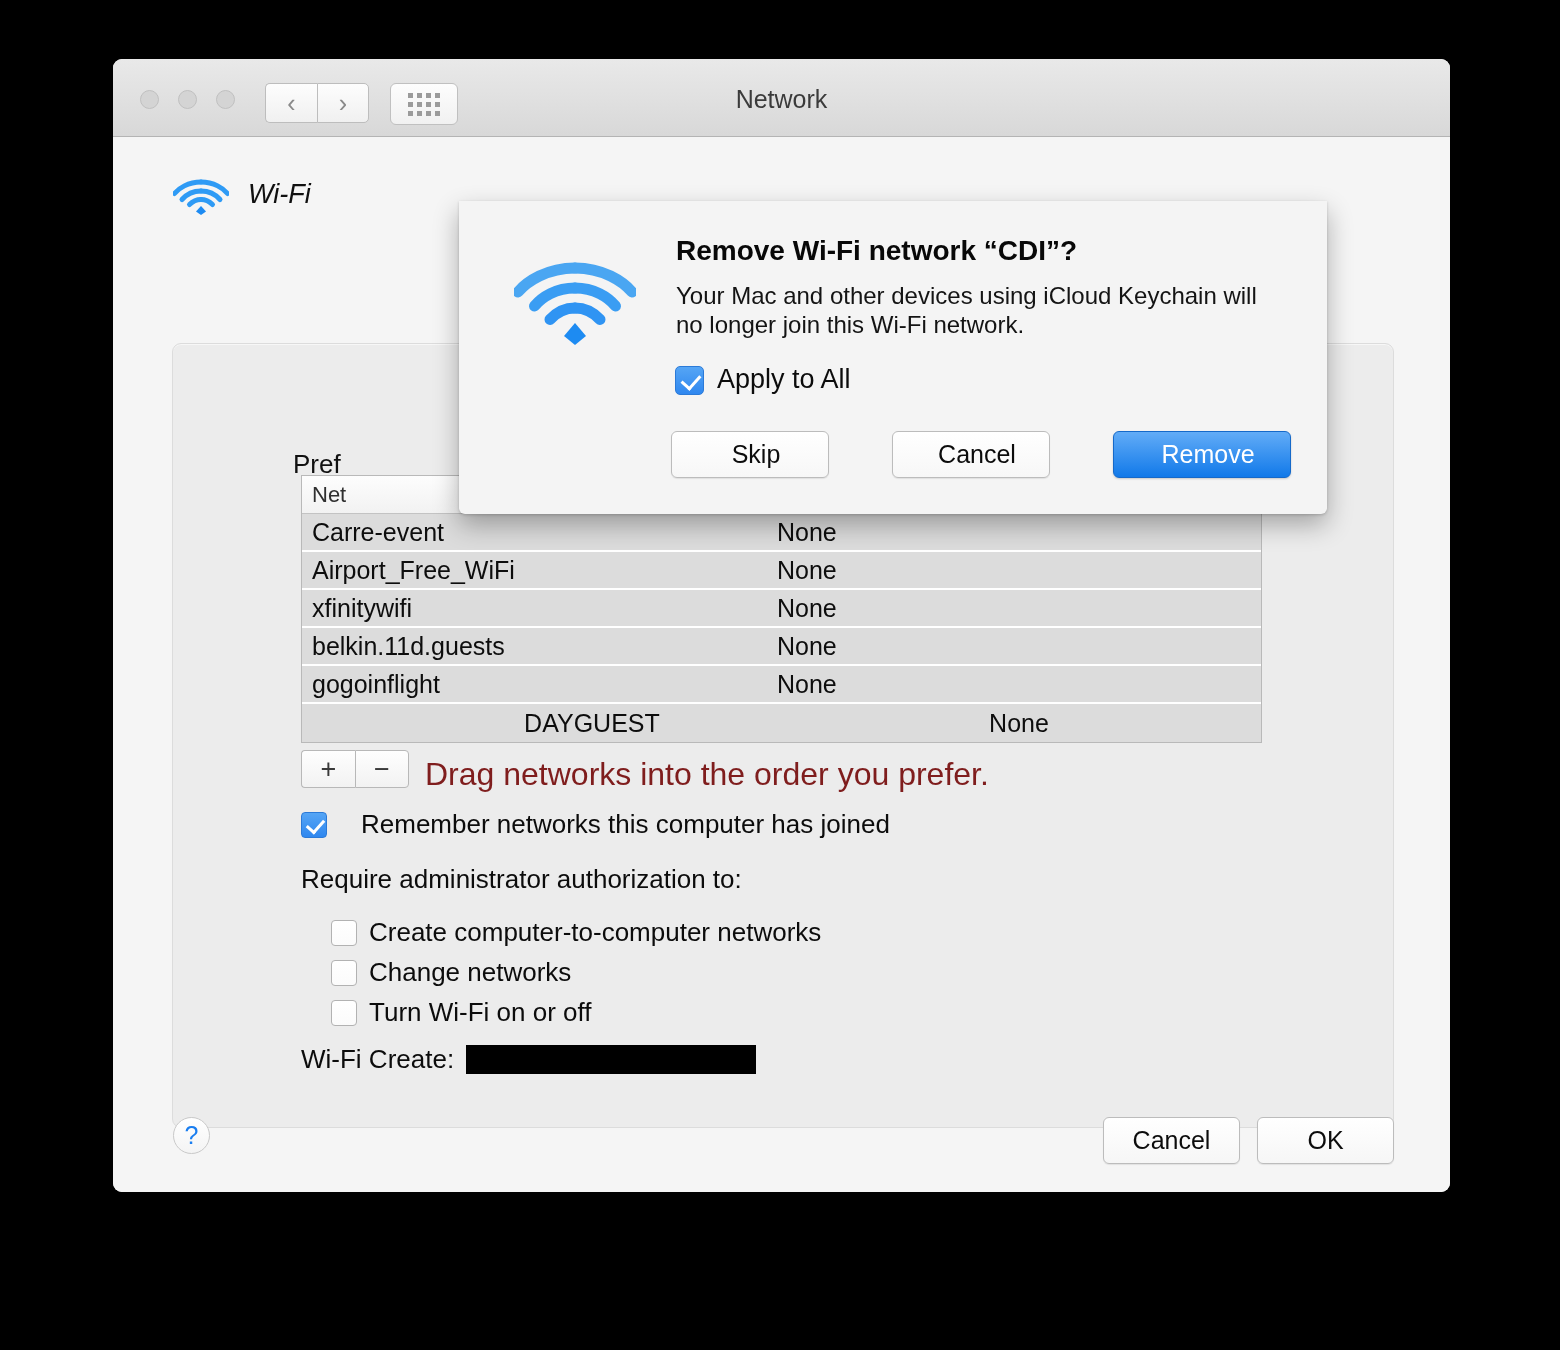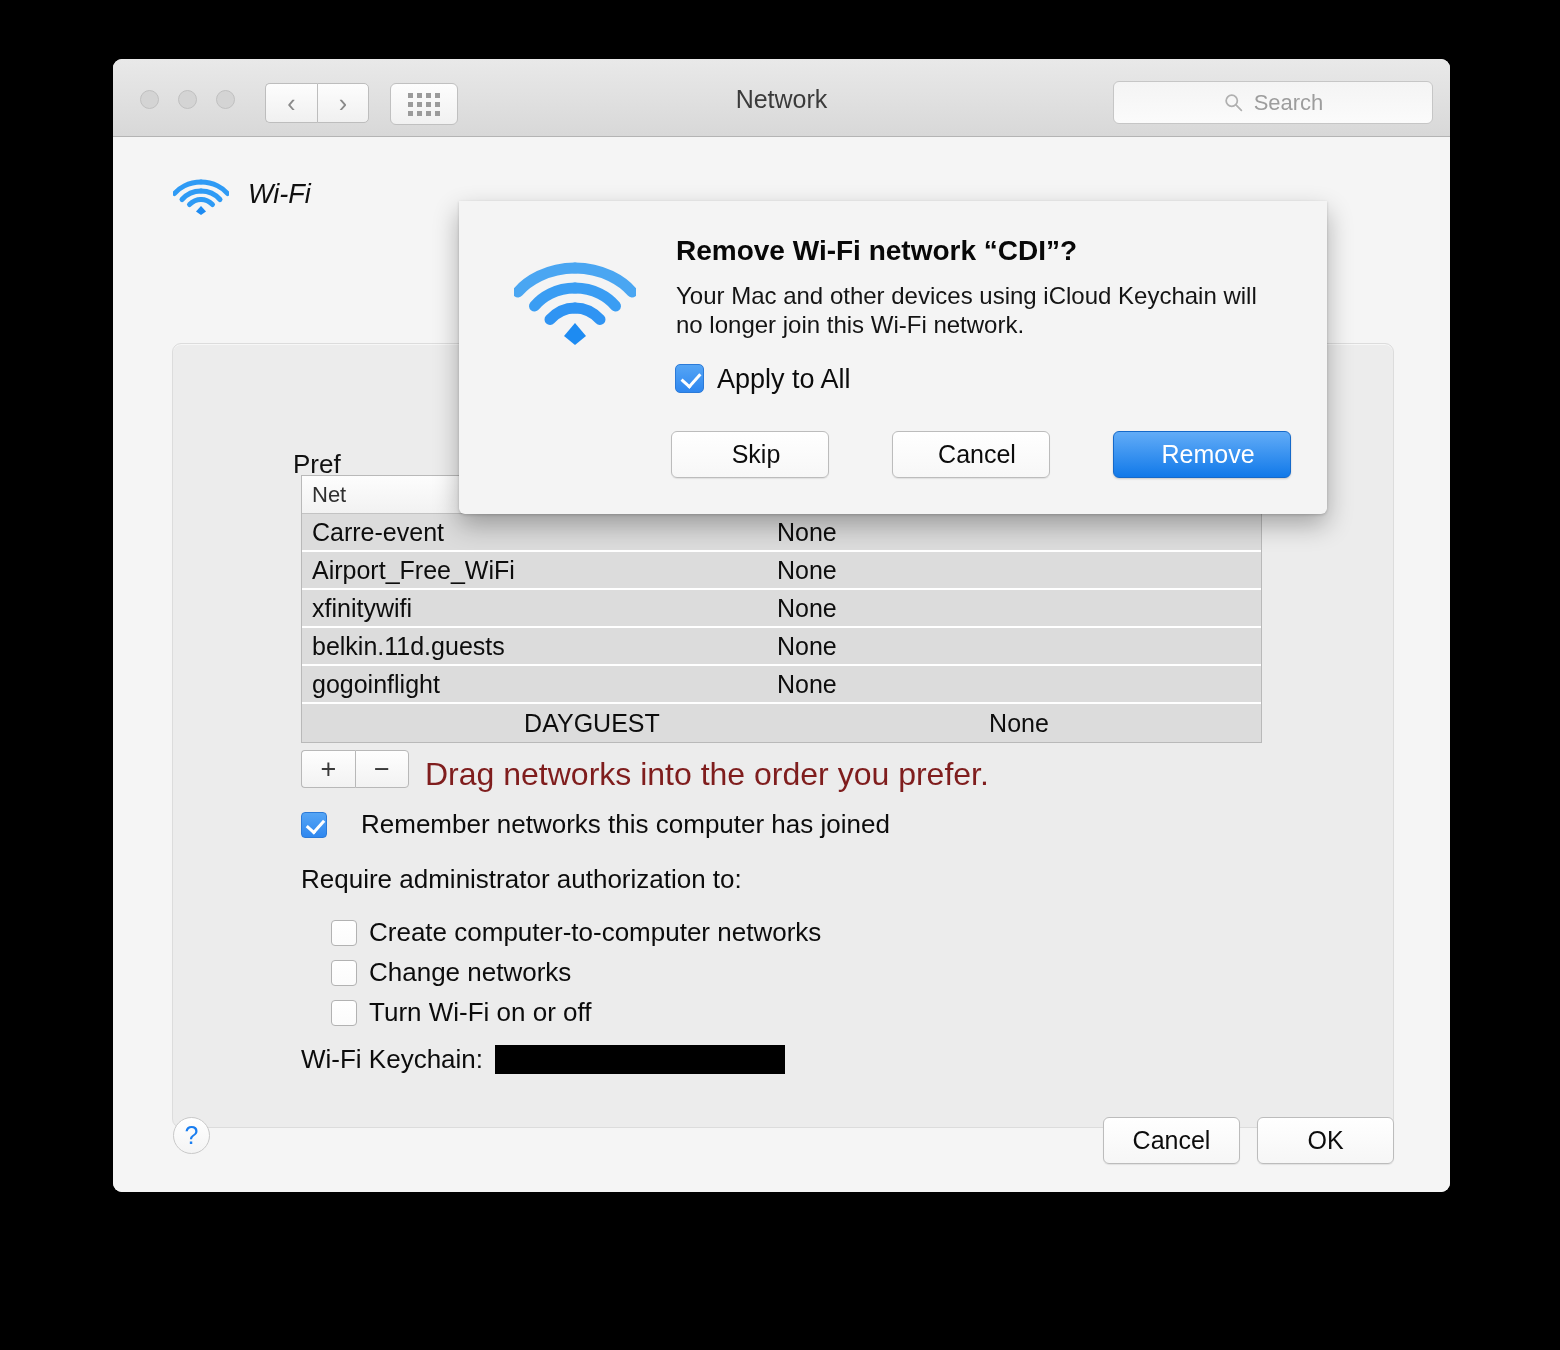--- a/index.html
+++ b/index.html
@@ -342,21 +342,21 @@
     width: 600px;
     font-size: 24px;
     line-height: 1.22;
     color: #141414;
   }
   .sheet-cb {
     position: absolute;
     left: 216px;
     top: 163px;
     display: flex;
-    align-items: flex-start;
+    align-items: flex-end;
     gap: 13px;
   }
   .sheet-cb .cbl { font-size: 27px; color: #0c0c0c; }
   .sheet-cb .cbox { width: 29px; height: 29px; border-radius: 5px; }
   .sheet-cb .cbox.on::after { left: 9px; top: 4px; width: 9px; height: 15px; }
 
   .sheet-btns {
     position: absolute;
     left: 212px;
     top: 230px;
@@ -419,27 +419,20 @@
             <i></i>
             <i></i>
             <i></i>
             <i></i>
             <i></i>
         </span>
       </div>
 
       <div class="win-title">Network</div>
 
-      <div class="searchbox">
-        <svg class="search-ico" viewBox="0 0 24 24">
-          <circle cx="10" cy="10" r="6.4" fill="none" stroke="#b0b0b0" stroke-width="2"></circle>
-          <line x1="14.8" y1="14.8" x2="21" y2="21" stroke="#b0b0b0" stroke-width="2" stroke-linecap="round"></line>
-        </svg>
-        <span class="search-ph">Search</span>
-      </div>
     </div>
 
     <div class="content">
 
       <div class="wifi-row">
         <svg width="56" height="44" viewBox="0 0 56 44">
           <path d="M28 10 C15 10 5.5 16.5 1.5 21.5" fill="none" stroke="#2f9bf5" stroke-width="5" stroke-linecap="round"></path>
           <path d="M28 10 C41 10 50.5 16.5 54.5 21.5" fill="none" stroke="#2f9bf5" stroke-width="5" stroke-linecap="round"></path>
           <path d="M28 19 C19.5 19 12.5 23.5 9 27.5" fill="none" stroke="#2f9bf5" stroke-width="5" stroke-linecap="round"></path>
           <path d="M28 19 C36.5 19 43.5 23.5 47 27.5" fill="none" stroke="#2f9bf5" stroke-width="5" stroke-linecap="round"></path>
@@ -511,21 +504,21 @@
         <div class="cbrow" style="left:158px; top:613px;">
           <span class="cbox off"></span>
           <span class="cbl">Change networks</span>
         </div>
         <div class="cbrow" style="left:158px; top:653px;">
           <span class="cbox off"></span>
           <span class="cbl">Turn Wi-Fi on or off</span>
         </div>
 
         <div class="addr-row">
-          <span class="al">Wi-Fi Keychain:</span>
+          <span class="al">Wi-Fi Create:</span>
           <span class="redacted"></span>
         </div>
       </div>
 
       <div class="helpbtn">
         <span>?</span>
       </div>
       <div class="footbtns">
         <div class="fbtn">
           <span>Cancel</span>

